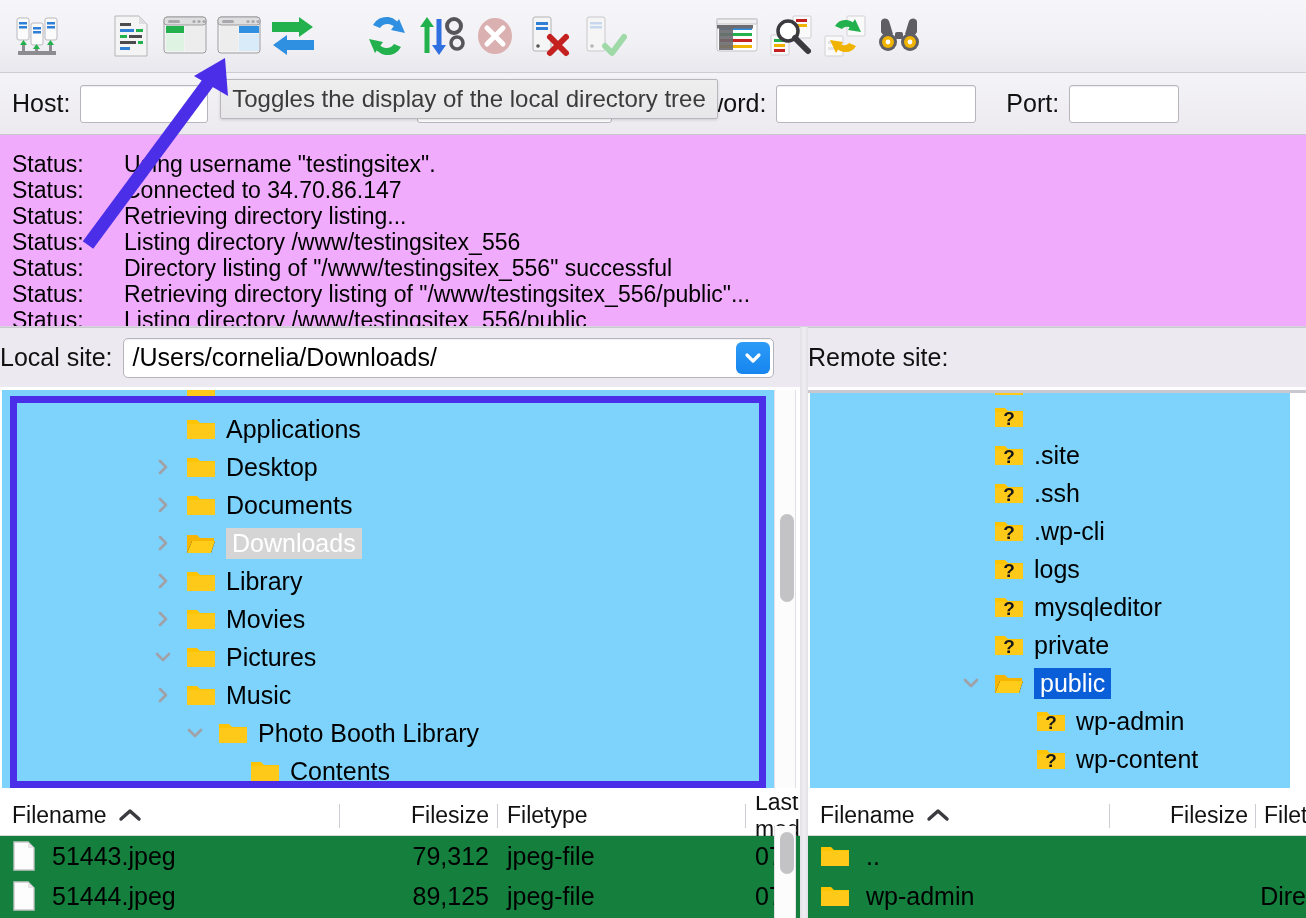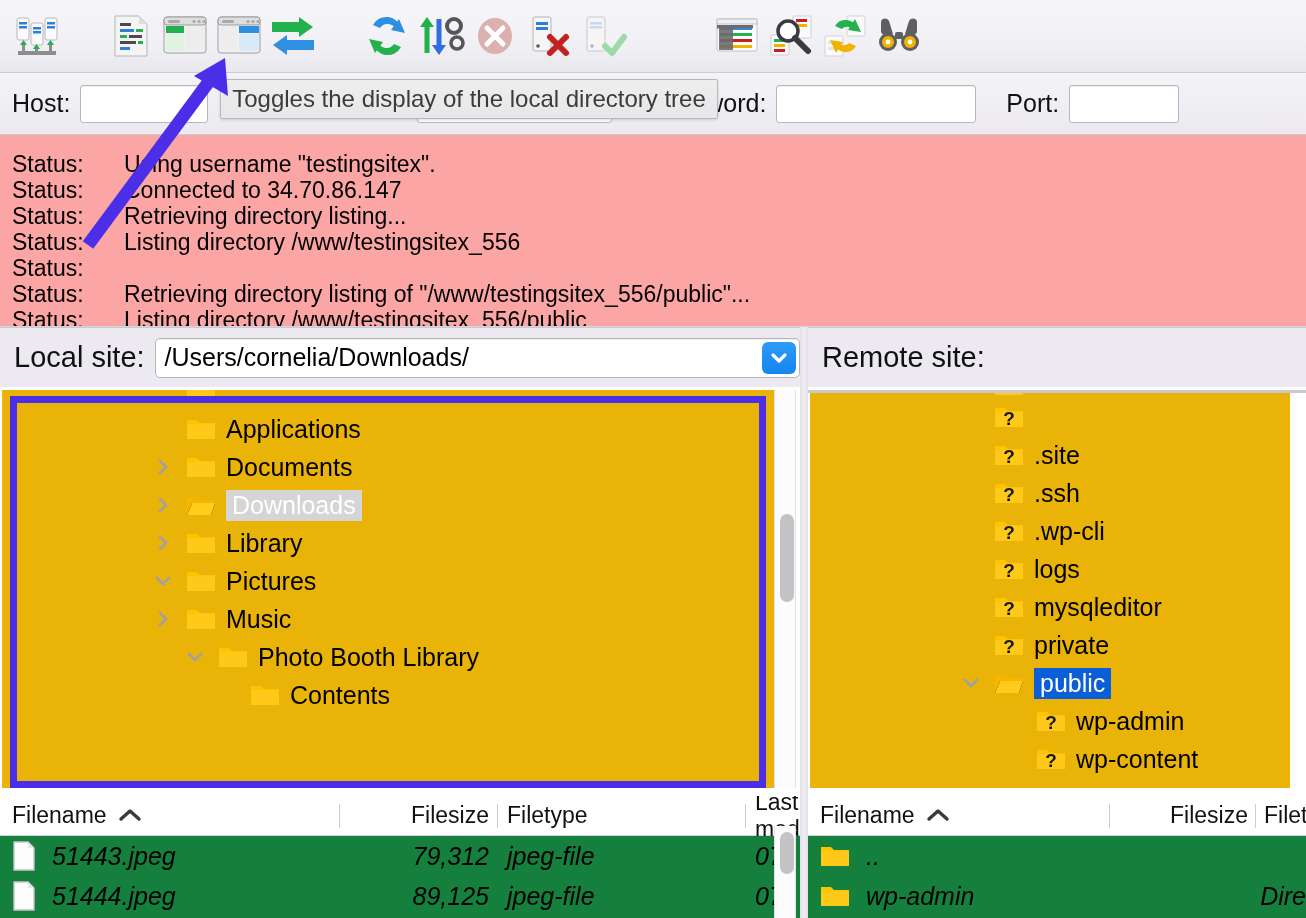--- a/index.html
+++ b/index.html
@@ -50,56 +50,56 @@
     border: 1px solid #b9b7bb;
     border-radius: 2px;
     display: flex; align-items: center; justify-content: center;
     font-size: 24px; color: #3b3b3b; z-index: 40;
     box-shadow: 0 1px 3px rgba(0,0,0,.14);
   }
 
   
   .log {
     position: absolute; left: 0; top: 135px; width: 1306px; height: 192px;
-    background: #fca5a5; border-bottom: 1px solid #d6d4da;
+    background: #f0abfc; border-bottom: 1px solid #d6d4da;
     overflow: hidden; padding-top: 2px;
   }
   .log-row { display: flex; height: 26px; align-items: center; font-size: 23px; color: #000; }
   .log-kind { width: 124px; flex: 0 0 auto; padding-left: 12px; }
   .log-msg { white-space: nowrap; }
   .log-row.clipped { height: 14px; overflow: hidden; align-items: flex-end; }
 
   
   .pane-head {
     position: absolute; height: 60px;
     background: #eceaf0;
     display: flex; align-items: center;
     border-top: 1px solid #cbc9d1;
   }
   #local-head { left: 0; top: 327px; width: 800px; }
   #remote-head { left: 808px; top: 327px; width: 498px; }
-  .pane-head .lbl { font-size: 29px; color: #111; margin-left: 14px; white-space: nowrap; }
+  .pane-head .lbl { font-size: 25px; color: #111; white-space: nowrap; }
   .pathbox {
     height: 40px; background: #fff; border: 1px solid #b5b3bb; border-radius: 5px;
     margin-left: 10px; display: flex; align-items: center; position: relative;
     box-shadow: inset 0 1px 1px rgba(0,0,0,.06);
     overflow: hidden;
   }
   #local-path { width: 651px; }
   #remote-path { width: 330px; }
   .pathbox .ptext { font-size: 25px; color: #000; margin-left: 9px; white-space: nowrap; }
   .dropbtn {
     position: absolute; right: 3px; top: 3px; width: 34px; height: 32px;
     background: linear-gradient(180deg,#2d9bf6 0%,#1685ef 100%);
     border-radius: 6px; display: flex; align-items: center; justify-content: center;
   }
 
   
   .tree {
-    position: absolute; background: #eab308; overflow: hidden;
+    position: absolute; background: #7dd3fc; overflow: hidden;
   }
   #local-tree { left: 2px; top: 390px; width: 772px; height: 398px; }
   #remote-tree { left: 810px; top: 390px; width: 480px; height: 398px; }
   .tree-inner { position: absolute; left: 0; top: 0; width: 100%; }
   .trow { display: flex; align-items: center; height: 38px; }
   .twist {
     width: 22px; height: 22px; flex: 0 0 auto; display: flex;
     align-items: center; justify-content: center; color: #9a9aa0;
   }
   .tname { font-size: 25px; color: #000; white-space: nowrap; margin-left: 10px; }
@@ -129,21 +129,21 @@
     display: flex; height: 40px; align-items: center;
     background: #fff; border-bottom: 1px solid #d8d6dc;
     font-size: 23px; color: #111;
   }
   .fhead .hcell { position: relative; height: 40px; display: flex; align-items: center; }
   .hcell .divider {
     position: absolute; right: 0; top: 8px; width: 1px; height: 24px; background: #cfcdd4;
   }
   .sort-caret { margin-left: 10px; display: inline-block; }
   .frow { display: flex; height: 40px; align-items: center; font-size: 25px; color: #000; }
-  .fcell { height: 40px; display: flex; align-items: center; font-style: italic; }
+  .fcell { height: 40px; display: flex; align-items: center; }
 
   
   .vsplit {
     position: absolute; top: 327px; width: 8px; height: 591px;
     background: linear-gradient(90deg,#e2e0e6,#f0eef3,#e2e0e6);
   }
   .hline { position: absolute; background: #c9c7cf; }
 </style>
 </head>
 <body>
@@ -362,20 +362,21 @@
         <div class="log-row">
           <div class="log-kind">Status:</div>
           <div class="log-msg">Retrieving directory listing...</div>
         </div>
         <div class="log-row">
           <div class="log-kind">Status:</div>
           <div class="log-msg">Listing directory /www/testingsitex_556</div>
         </div>
         <div class="log-row">
           <div class="log-kind">Status:</div>
+          <div class="log-msg">Directory listing of "/www/testingsitex_556" successful</div>
         </div>
         <div class="log-row">
           <div class="log-kind">Status:</div>
           <div class="log-msg">Retrieving directory listing of "/www/testingsitex_556/public"...</div>
         </div>
         <div class="log-row">
           <div class="log-kind">Status:</div>
           <div class="log-msg">Listing directory /www/testingsitex_556/public</div>
         </div>
       </div>
@@ -429,31 +430,46 @@
             <svg width="22" height="22" viewBox="0 0 22 22">
               <path d="M8 5 L14 11 L8 17" stroke="#a0a0a6" stroke-width="2.6" fill="none" stroke-linecap="round" stroke-linejoin="round"></path>
             </svg>
           </div>
           <span style="margin-left: 12px; display: flex;">
             <svg width="30" height="26" viewBox="0 0 30 26">
               <path d="M1 4 h10 l3 3 h15 v16 H1 Z" fill="#ffc400"></path>
               <rect x="1" y="8" width="28" height="15" fill="#ffc91a"></rect>
             </svg>
           </span>
-          <span class="tname">Documents</span>
+          <span class="tname">Desktop</span>
         </div>
         <div class="trow">
           <div style="width: 150px; flex: 0 0 auto;"></div>
           <div class="twist">
             <svg width="22" height="22" viewBox="0 0 22 22">
               <path d="M8 5 L14 11 L8 17" stroke="#a0a0a6" stroke-width="2.6" fill="none" stroke-linecap="round" stroke-linejoin="round"></path>
             </svg>
           </div>
           <span style="margin-left: 12px; display: flex;">
             <svg width="30" height="26" viewBox="0 0 30 26">
+              <path d="M1 4 h10 l3 3 h15 v16 H1 Z" fill="#ffc400"></path>
+              <rect x="1" y="8" width="28" height="15" fill="#ffc91a"></rect>
+            </svg>
+          </span>
+          <span class="tname">Documents</span>
+        </div>
+        <div class="trow">
+          <div style="width: 150px; flex: 0 0 auto;"></div>
+          <div class="twist">
+            <svg width="22" height="22" viewBox="0 0 22 22">
+              <path d="M8 5 L14 11 L8 17" stroke="#a0a0a6" stroke-width="2.6" fill="none" stroke-linecap="round" stroke-linejoin="round"></path>
+            </svg>
+          </div>
+          <span style="margin-left: 12px; display: flex;">
+            <svg width="30" height="26" viewBox="0 0 30 26">
               <path d="M1 5 h10 l3 3 h14 v4 H6 L1 23 Z" fill="#f7b500"></path>
               <path d="M6 11 h23 l-4 12 H1 Z" fill="#ffc societal"></path>
               <path d="M6 11 h23 l-4 12 H1 Z" fill="#ffcc1a"></path>
             </svg>
           </span>
           <span class="tname sel-gray">Downloads</span>
         </div>
         <div class="trow">
           <div style="width: 150px; flex: 0 0 auto;"></div>
           <div class="twist">
@@ -461,20 +477,35 @@
               <path d="M8 5 L14 11 L8 17" stroke="#a0a0a6" stroke-width="2.6" fill="none" stroke-linecap="round" stroke-linejoin="round"></path>
             </svg>
           </div>
           <span style="margin-left: 12px; display: flex;">
             <svg width="30" height="26" viewBox="0 0 30 26">
               <path d="M1 4 h10 l3 3 h15 v16 H1 Z" fill="#ffc400"></path>
               <rect x="1" y="8" width="28" height="15" fill="#ffc91a"></rect>
             </svg>
           </span>
           <span class="tname">Library</span>
+        </div>
+        <div class="trow">
+          <div style="width: 150px; flex: 0 0 auto;"></div>
+          <div class="twist">
+            <svg width="22" height="22" viewBox="0 0 22 22">
+              <path d="M8 5 L14 11 L8 17" stroke="#a0a0a6" stroke-width="2.6" fill="none" stroke-linecap="round" stroke-linejoin="round"></path>
+            </svg>
+          </div>
+          <span style="margin-left: 12px; display: flex;">
+            <svg width="30" height="26" viewBox="0 0 30 26">
+              <path d="M1 4 h10 l3 3 h15 v16 H1 Z" fill="#ffc400"></path>
+              <rect x="1" y="8" width="28" height="15" fill="#ffc91a"></rect>
+            </svg>
+          </span>
+          <span class="tname">Movies</span>
         </div>
         <div class="trow">
           <div style="width: 150px; flex: 0 0 auto;"></div>
           <div class="twist">
             <svg width="22" height="22" viewBox="0 0 22 22">
               <path d="M5 8 L11 14 L17 8" stroke="#a0a0a6" stroke-width="2.6" fill="none" stroke-linecap="round" stroke-linejoin="round"></path>
             </svg>
           </div>
           <span style="margin-left: 12px; display: flex;">
             <svg width="30" height="26" viewBox="0 0 30 26">

